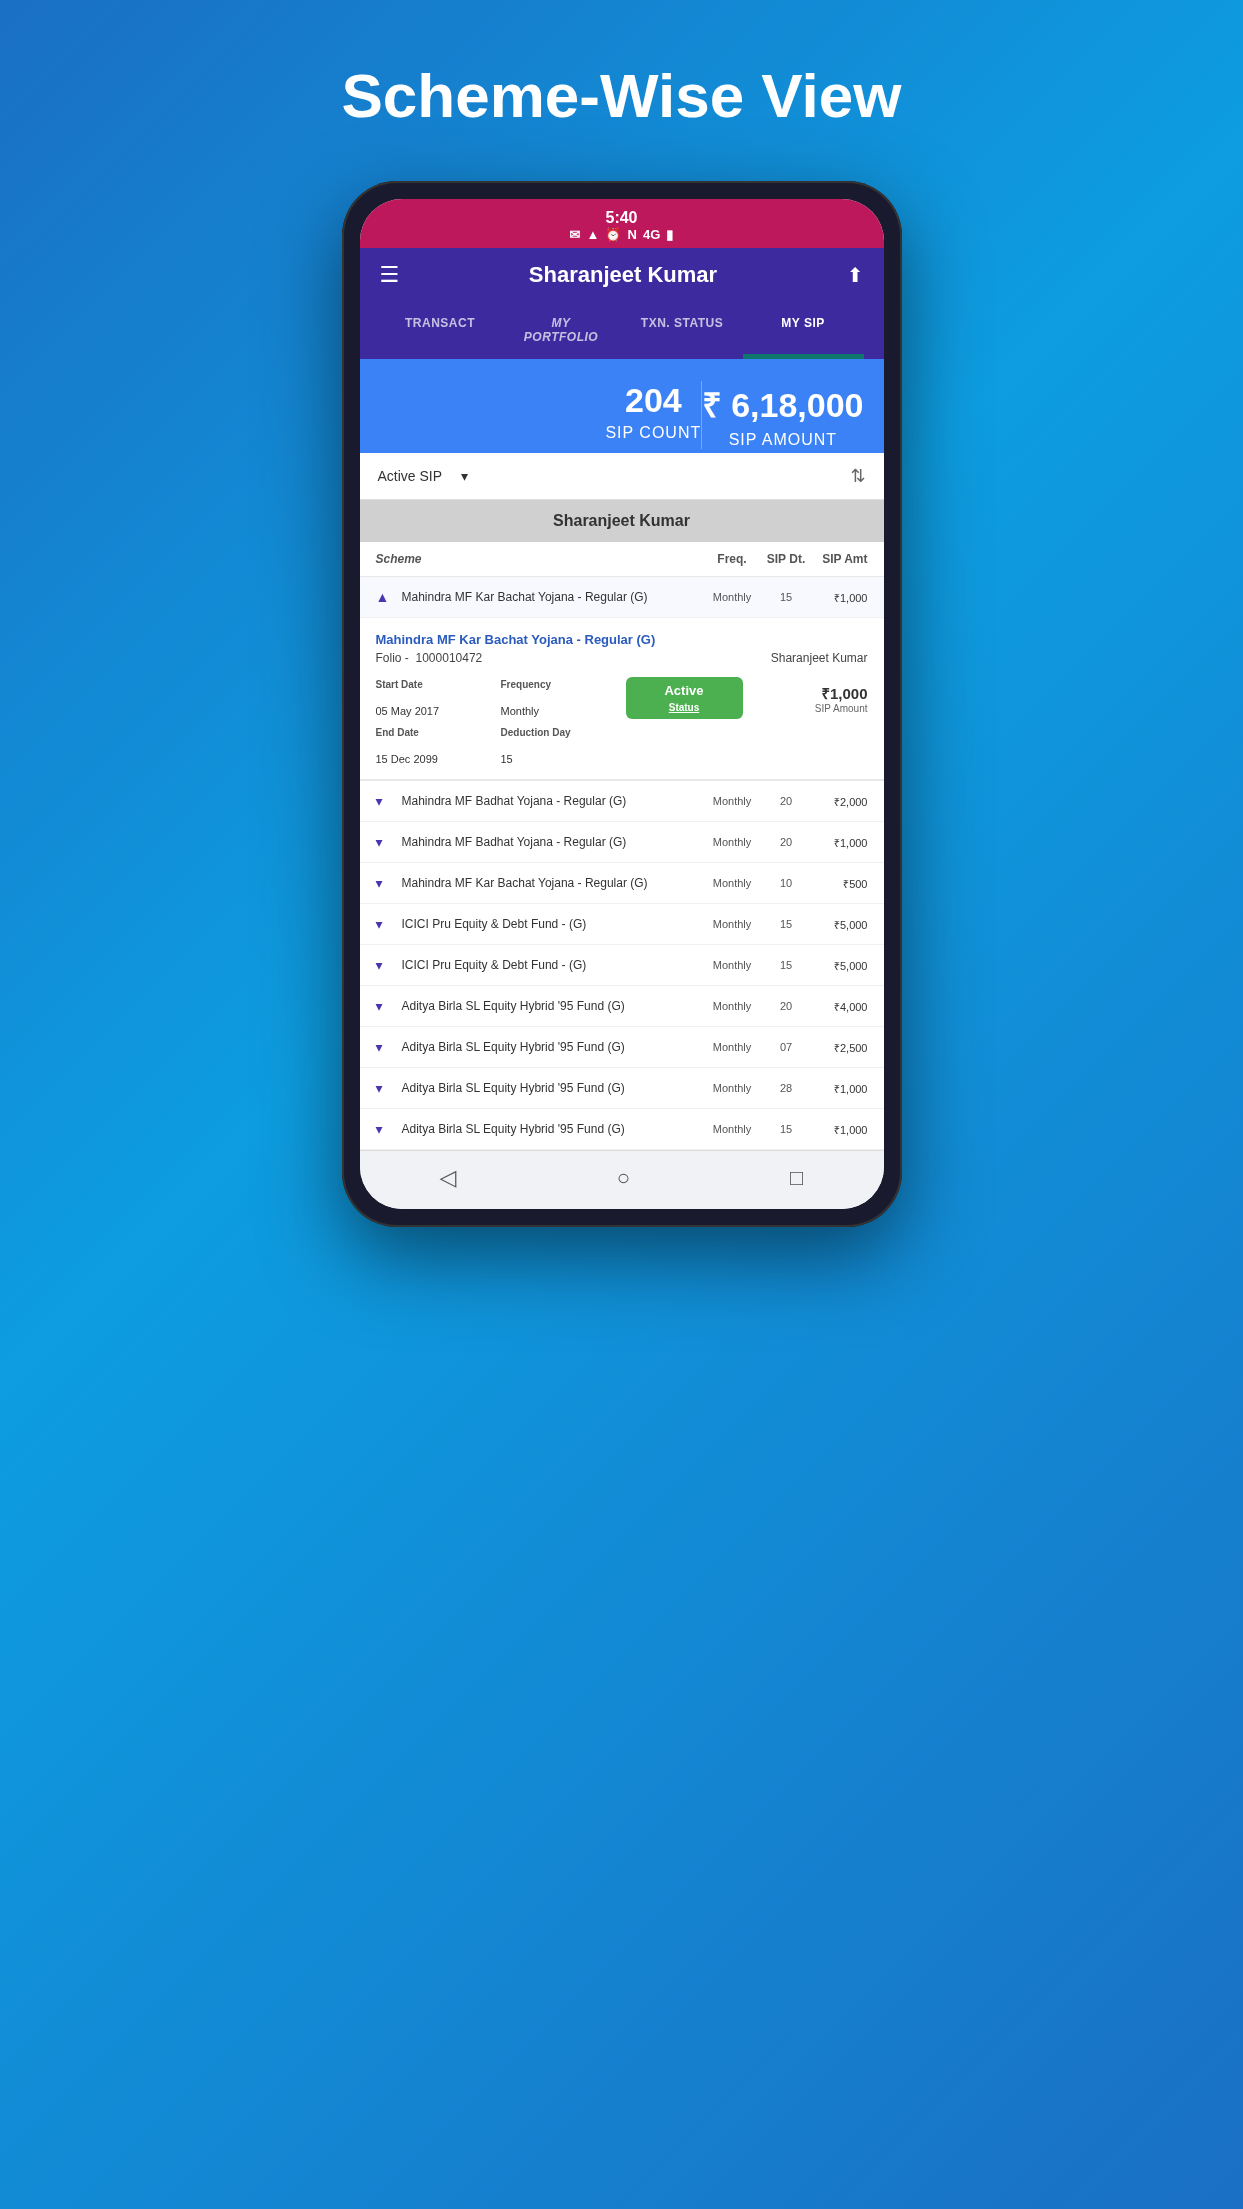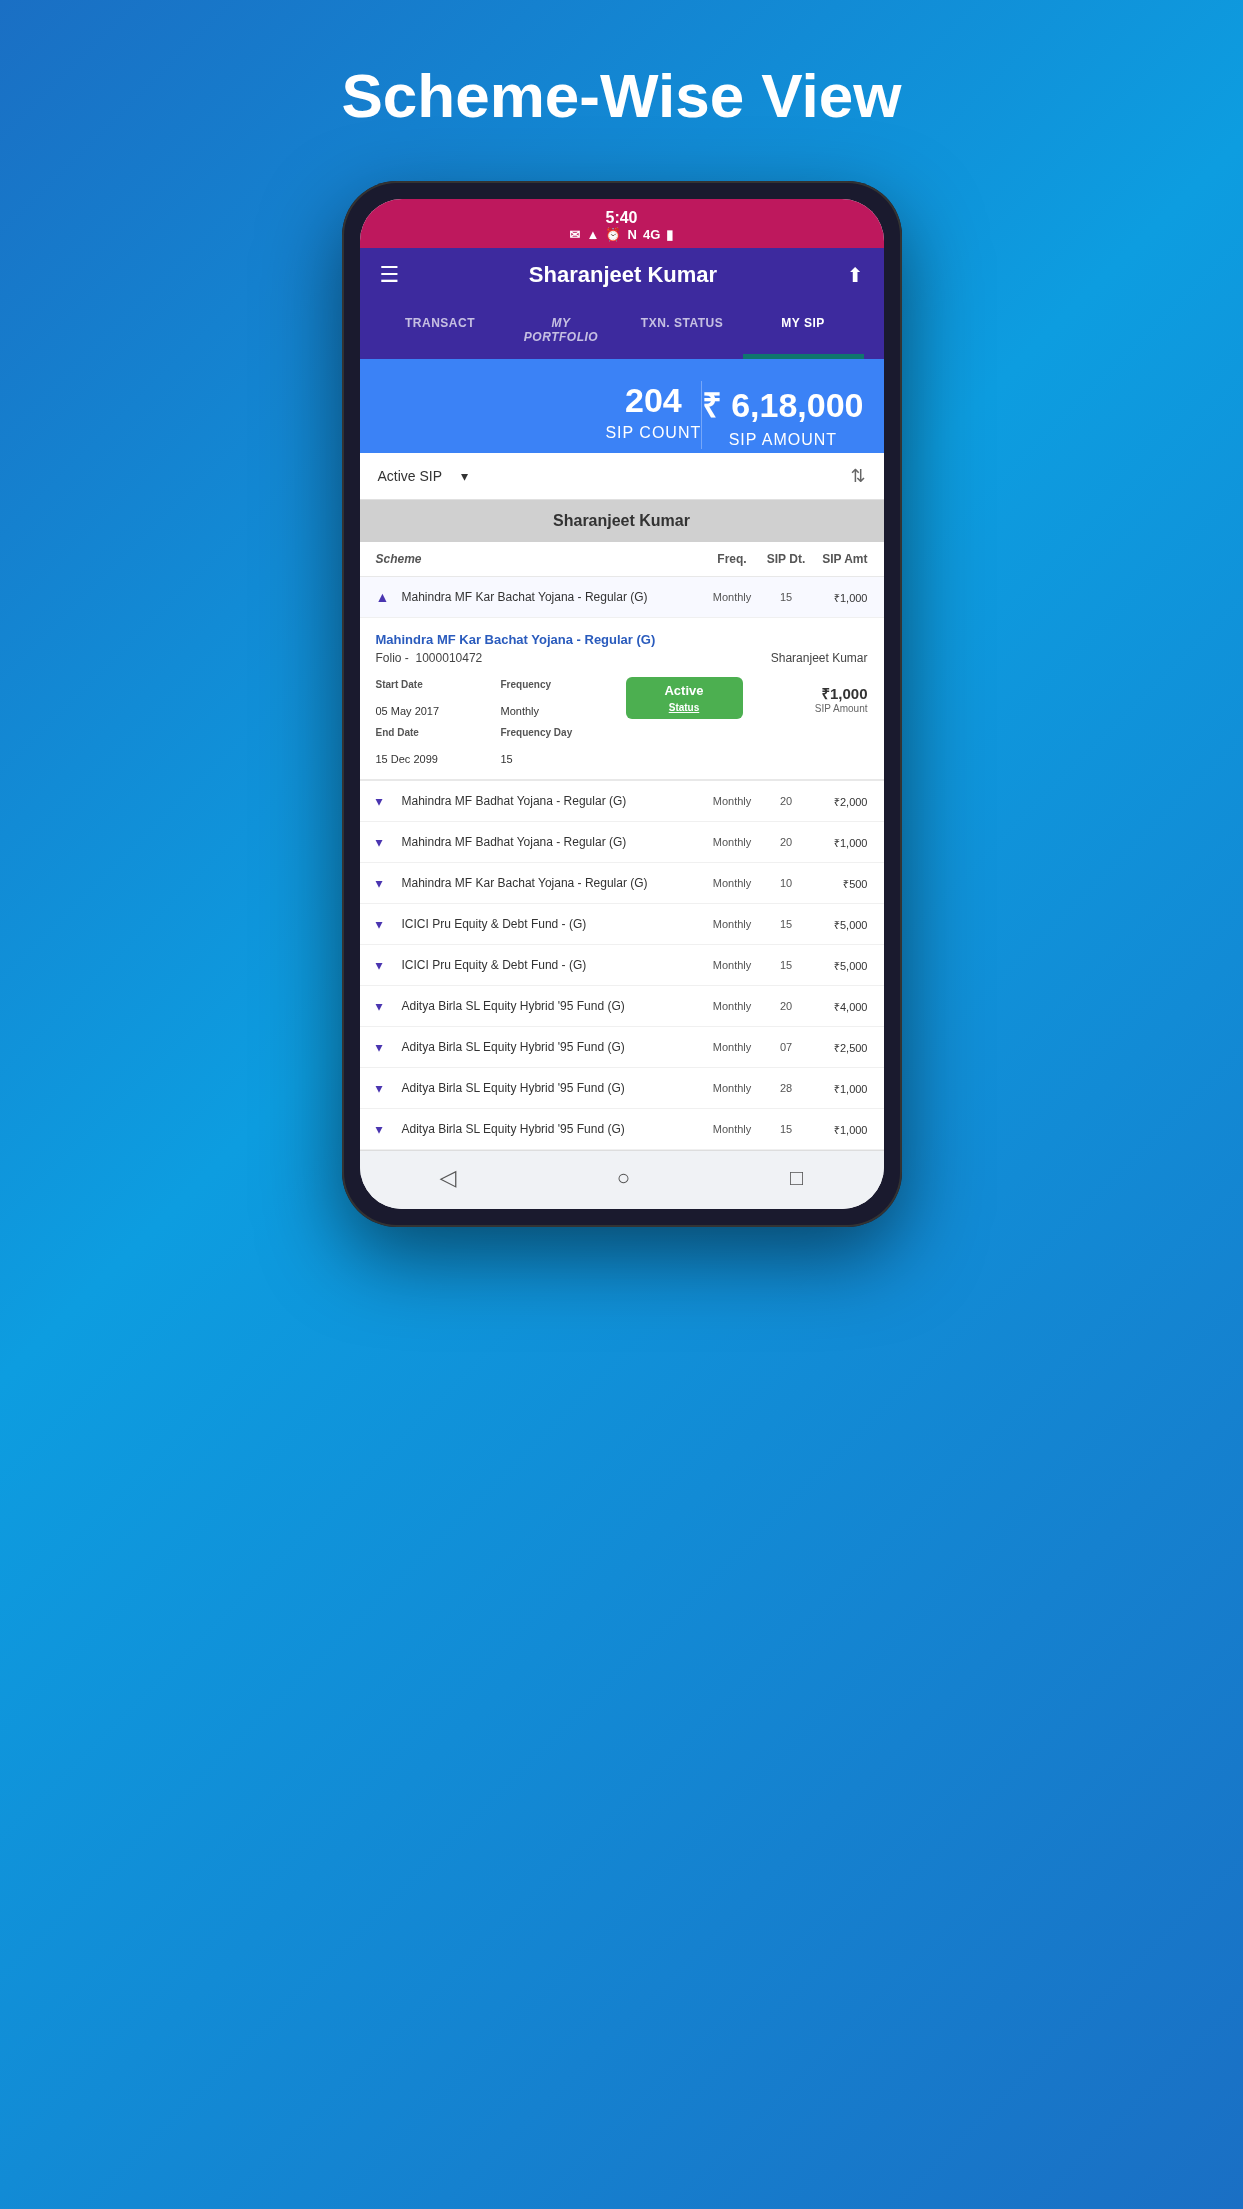--- a/index.html
+++ b/index.html
@@ -299,21 +299,21 @@
           </div>
           <div class="detail-cell sip-amount-cell">
             <div class="sip-amount-value">₹1,000</div>
             <div class="sip-amount-label">SIP Amount</div>
           </div>
           <div class="detail-cell">
             <div class="detail-label">End Date</div>
             <div class="detail-value">15 Dec 2099</div>
           </div>
           <div class="detail-cell">
-            <div class="detail-label">Frequency Day</div>
+            <div class="detail-label">Deduction Day</div>
             <div class="detail-value">15</div>
           </div>
         </div>
       </div>
 
       <div class="sip-row">
         <span class="chevron" style="color:#4a35b0;">▾</span>
         <span class="scheme-name">Mahindra MF Badhat Yojana - Regular (G)</span>
         <span class="freq">Monthly</span>
         <span class="sip-dt">20</span>

